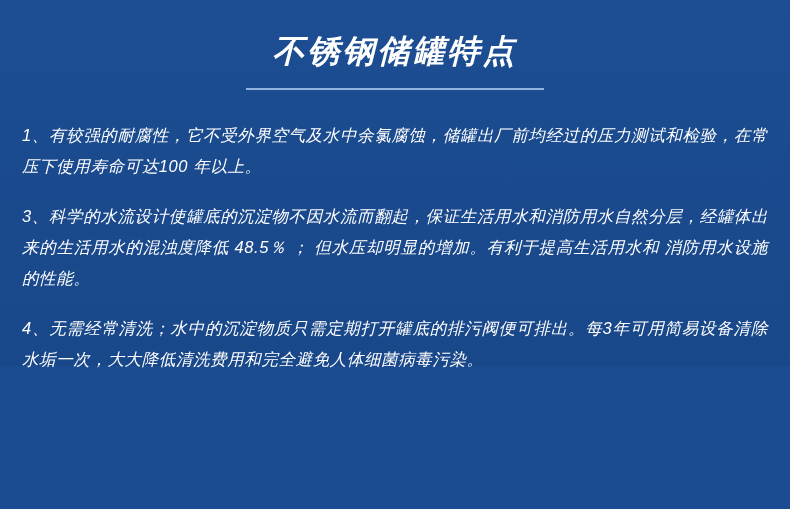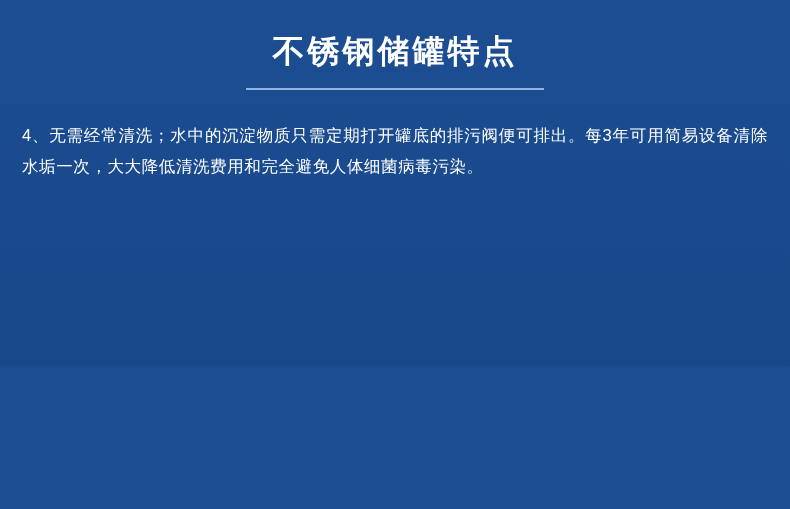--- a/index.html
+++ b/index.html
@@ -12,20 +12,21 @@
     background: #1b4c91;
     font-family: "Liberation Sans", sans-serif;
     overflow: hidden;
   }
   .page {
     position: relative;
     width: 790px;
     height: 366px;
     background: linear-gradient(180deg, #1d4e93 0%, #1a4a8d 55%, #19488a 100%);
     box-sizing: border-box;
+    font-style: italic;
   }
   .title-block {
     padding-top: 32px;
     text-align: center;
   }
   .title {
     color: #ffffff;
     font-size: 32px;
     font-weight: bold;
     letter-spacing: 3px;
@@ -58,16 +59,18 @@
 <body>
 
 <div class="page">
 
   <div class="title-block">
     <h1 class="title">不锈钢储罐特点</h1>
     <div class="title-rule"></div>
   </div>
 
   <div class="body-block">
+    <p class="para">1、有较强的耐腐性，它不受外界空气及水中余氯腐蚀，储罐出厂前均经过的压力测试和检验，在常压下使用寿命可达100 年以上。</p>
+    <p class="para">3、科学的水流设计使罐底的沉淀物不因水流而翻起，保证生活用水和消防用水自然分层，经罐体出来的生活用水的混浊度降低 48.5％ ； 但水压却明显的增加。有利于提高生活用水和 消防用水设施的性能。</p>
     <p class="para">4、无需经常清洗；水中的沉淀物质只需定期打开罐底的排污阀便可排出。每3年可用简易设备清除水垢一次，大大降低清洗费用和完全避免人体细菌病毒污染。</p>
   </div>
 
 </div>
 
 </body></html>

